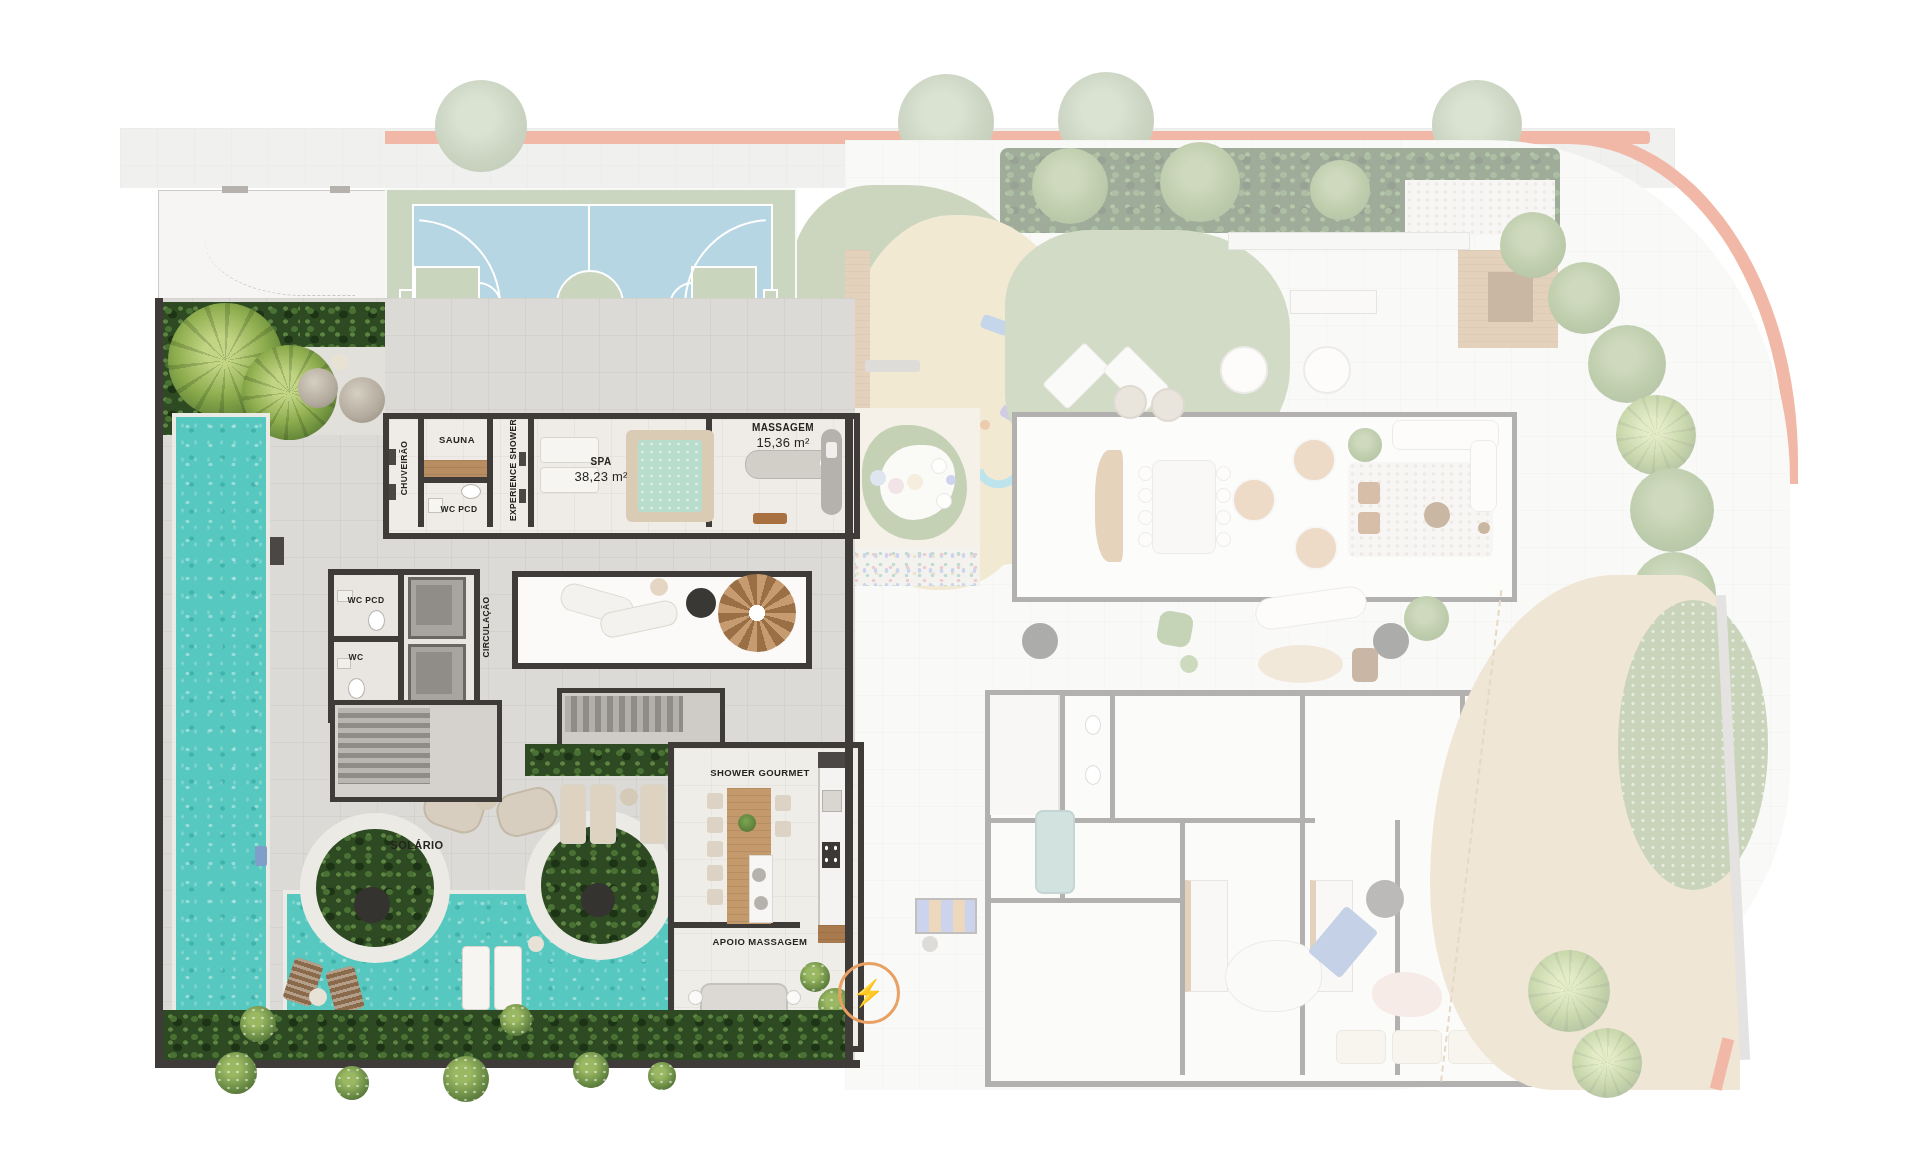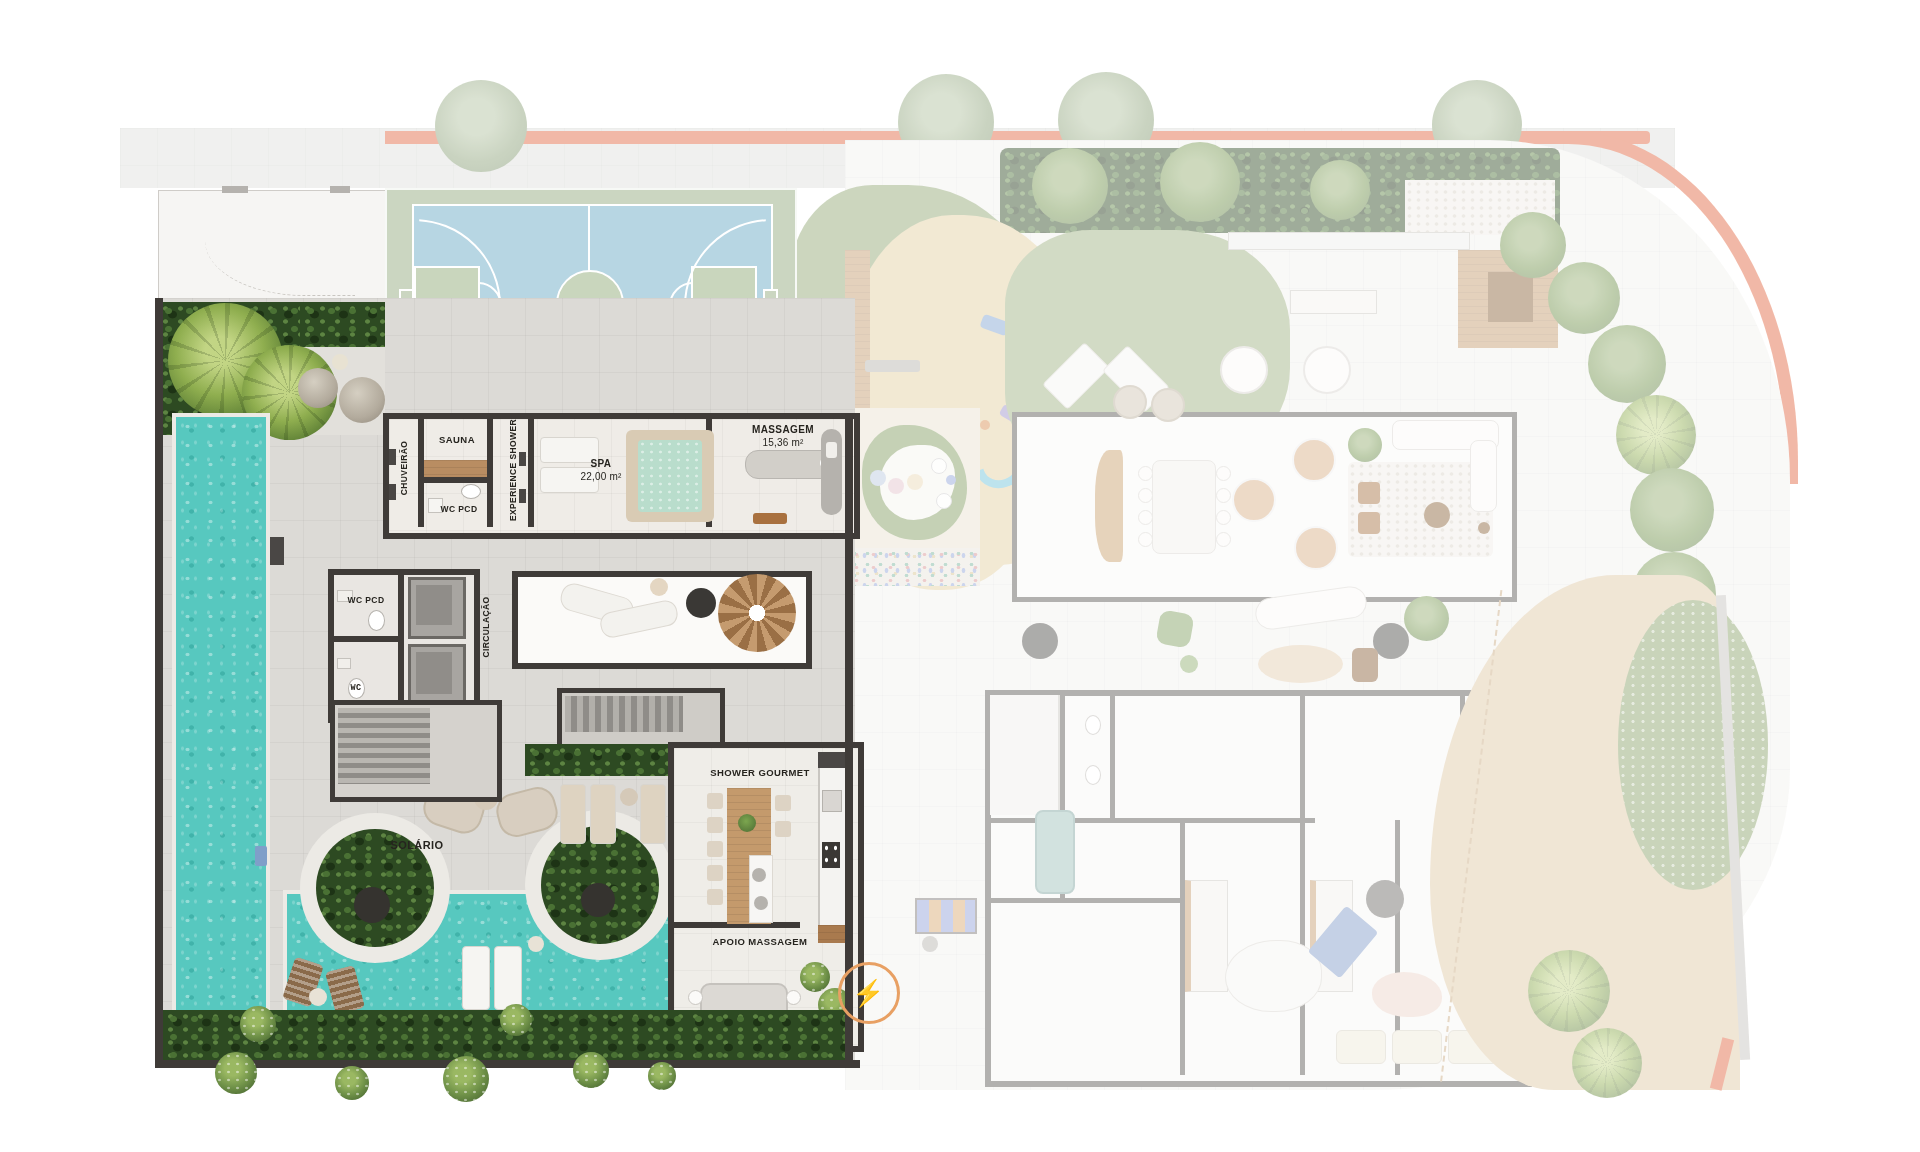--- a/index.html
+++ b/index.html
@@ -12,21 +12,21 @@
   .palm{border-radius:50%;background-image:repeating-conic-gradient(rgba(20,40,10,.18) 0 5deg,rgba(255,255,255,0) 5deg 26deg),radial-gradient(circle at 45% 42%,#c2d584 0 16%,#8fae4f 48%,#5d7f35 78%,#46632a);}
   .boulder{border-radius:50%;background:radial-gradient(circle at 40% 35%,#d5cfc2,#b3ab9d 60%,#8f877a);}
   .pebble{background-color:#f0ede7;background-image:radial-gradient(#d8d2c6 1.5px,transparent 2.2px);background-size:9px 8px;}
   .confetti{background-color:#e7e3da;background-image:radial-gradient(#76b39a 1.5px,transparent 2.2px),radial-gradient(#d98f8f 1.5px,transparent 2.2px),radial-gradient(#8fa3d9 1.5px,transparent 2.2px),radial-gradient(#d9c48f 1.5px,transparent 2.2px);background-size:13px 11px,17px 13px,11px 15px,19px 17px;}
   .ftree{border-radius:50%;background:radial-gradient(circle at 45% 40%,#aebf9c 0 25%,#8aa076 60%,#70875f);}
   .gtree{border-radius:50%;background:radial-gradient(circle at 45% 40%,#93ad6f 0 22%,#6f9148 58%,#50703a);}
   .wall{background:#3f3b38;}
   .fwall{background:#56534f;}
   .lbl{position:absolute;font:700 11px "Liberation Sans",sans-serif;color:#26241f;letter-spacing:.4px;white-space:nowrap;transform:translate(-50%,-50%);text-align:center;z-index:60;}
   .vlbl{position:absolute;font:700 10.5px "Liberation Sans",sans-serif;color:#26241f;letter-spacing:.4px;white-space:nowrap;writing-mode:vertical-rl;transform:translate(-50%,-50%) rotate(180deg);z-index:60;}
-  .ar{display:block;font-weight:400;font-size:10px;letter-spacing:.2px;margin-top:2px;}
+  .ar{display:block;font-weight:400;font-size:13px;letter-spacing:.2px;margin-top:2px;}
   .faded{position:absolute;inset:0;opacity:.45;}
   .steps-v{background:repeating-linear-gradient(90deg,#b2afaa 0 6px,#8f8c88 6px 12px);}
   .steps-h{background:repeating-linear-gradient(180deg,#b9b6b1 0 5px,#8f8c88 5px 10px);}
   .wood{background-color:#c49a6c;background-image:repeating-linear-gradient(180deg,rgba(0,0,0,.08) 0 1px,transparent 1px 7px);}
   .spiral{border-radius:50%;background-image:radial-gradient(circle,#fff 0 8px,transparent 8px),repeating-conic-gradient(#c59b6f 0 15deg,#9a6f45 15deg 30deg);}
   .chair{background:#f6f5f2;border:1px solid #d8d5cf;border-radius:4px;}
   .dot{border-radius:50%;}
 </style>
 </head>
 <body>
@@ -246,36 +246,36 @@
   <div class="a" style="left:745px;top:450px;width:90px;height:27px;background:#d2cfc9;border:1px solid #b9b6b1;border-radius:13px;"></div>
   <div class="a dot" style="left:820px;top:457px;width:12px;height:12px;background:#fff;"></div>
   <div class="a" style="left:821px;top:429px;width:21px;height:86px;background:#b5b2ad;border-radius:10px;"></div>
   <div class="a" style="left:826px;top:442px;width:11px;height:16px;background:#f1efeb;border-radius:3px;"></div>
   <div class="a" style="left:753px;top:513px;width:34px;height:11px;background:#a9713f;border-radius:3px;"></div>
 
   <div class="vlbl" style="left:404px;top:468px;font-size:8.5px;"><span>CHUVEIRÃO</span></div>
   <div class="lbl" style="left:457px;top:439px;font-size:9.5px;"><span>SAUNA</span></div>
   <div class="lbl" style="left:459px;top:509px;font-size:8.5px;"><span>WC PCD</span></div>
   <div class="vlbl" style="left:513px;top:470px;font-size:8.5px;"><span>EXPERIENCE SHOWER</span></div>
-  <div class="lbl" style="left:601px;top:470px;font-size:10px;"><span>SPA</span><span class="ar">22,00 m²</span></div>
+  <div class="lbl" style="left:601px;top:470px;font-size:10px;"><span>SPA</span><span class="ar">38,23 m²</span></div>
   <div class="lbl" style="left:783px;top:436px;font-size:10px;"><span>MASSAGEM</span><span class="ar">15,36 m²</span></div>
 
   <div class="a" style="left:328px;top:569px;width:140px;height:142px;background:#e9e6e2;border:6px solid #3f3b38;"></div>
   <div class="wall a" style="left:398px;top:575px;width:6px;height:130px;"></div>
   <div class="wall a" style="left:334px;top:636px;width:70px;height:6px;"></div>
   <div class="a" style="left:408px;top:577px;width:52px;height:56px;background:#a8a5a1;border:3px solid #6b6864;"></div>
   <div class="a" style="left:416px;top:585px;width:36px;height:40px;background:#908d89;"></div>
   <div class="a" style="left:408px;top:644px;width:52px;height:58px;background:#a8a5a1;border:3px solid #6b6864;"></div>
   <div class="a" style="left:416px;top:652px;width:36px;height:42px;background:#908d89;"></div>
   <div class="a" style="left:368px;top:610px;width:15px;height:19px;background:#fff;border:1px solid #b5b2ad;border-radius:50%;"></div>
   <div class="a" style="left:348px;top:678px;width:15px;height:19px;background:#fff;border:1px solid #b5b2ad;border-radius:50%;"></div>
   <div class="a" style="left:337px;top:590px;width:14px;height:10px;background:#f1efeb;border:1px solid #c5c2bd;"></div>
   <div class="a" style="left:337px;top:658px;width:12px;height:9px;background:#f1efeb;border:1px solid #c5c2bd;"></div>
   <div class="lbl" style="left:366px;top:600px;font-size:8.5px;"><span>WC PCD</span></div>
-  <div class="lbl" style="left:356px;top:688px;font-size:8.5px;font-family:Liberation Mono, monospace;"><span>WC</span></div>
+  <div class="lbl" style="left:356px;top:657px;font-size:8.5px;"><span>WC</span></div>
   <div class="vlbl" style="left:486px;top:627px;font-size:8.5px;"><span>CIRCULAÇÃO</span></div>
 
   <div class="a" style="left:512px;top:571px;width:288px;height:86px;background:#fbfaf8;border:6px solid #3f3b38;"></div>
   <div class="a" style="left:560px;top:590px;width:72px;height:26px;background:#f3f2ee;border:1px solid #ddd9d2;border-radius:13px;transform:rotate(16deg);"></div>
   <div class="a" style="left:600px;top:606px;width:76px;height:24px;background:#f3f2ee;border:1px solid #ddd9d2;border-radius:12px;transform:rotate(-12deg);"></div>
   <div class="a dot" style="left:686px;top:588px;width:30px;height:30px;background:#3a3835;"></div>
   <div class="a dot" style="left:650px;top:578px;width:18px;height:18px;background:#e4d6c2;"></div>
   <div class="a spiral" style="left:718px;top:574px;width:78px;height:78px;"></div>
 
   <div class="a" style="left:330px;top:700px;width:162px;height:92px;border:5px solid #3f3b38;background:#d5d2cd;"></div>

